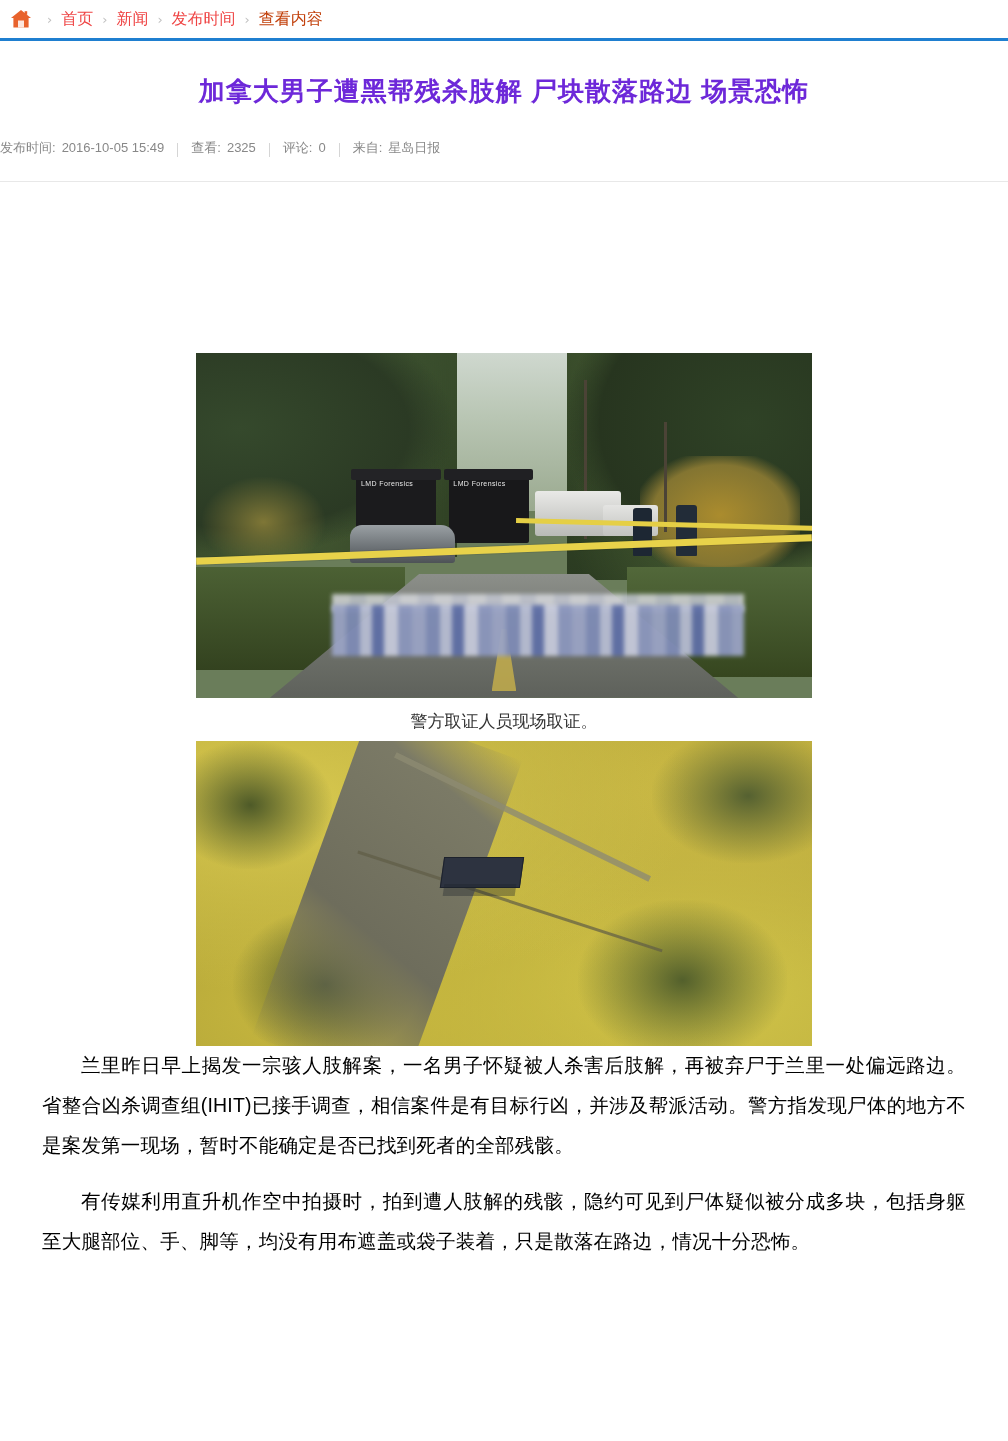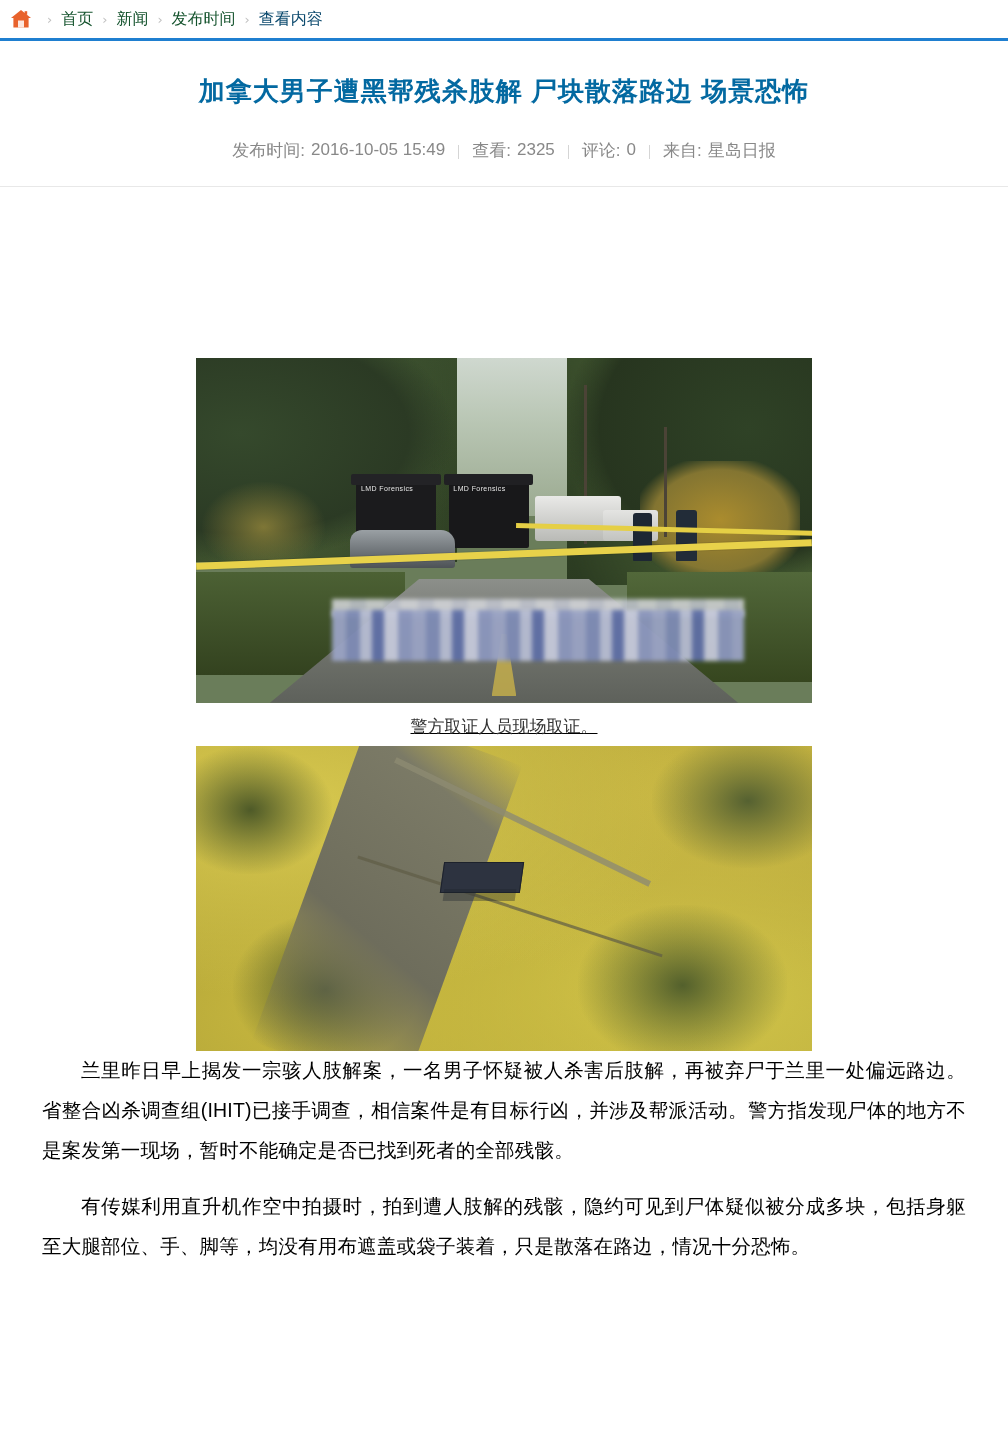--- a/index.html
+++ b/index.html
@@ -36,46 +36,45 @@
   }
   .home-icon svg { display:block; }
   .crumb-sep {
     color: #c0c0c0;
     font-size: 13px;
     margin: 0 9px;
     font-family: "DejaVu Sans", sans-serif;
   }
   .crumb {
     font-size: 16px;
-    color: #14532d;
+    color: #ef4444;
     text-decoration: none;
     white-space: nowrap;
   }
-  .crumb.current { color: #0c4a6e; }
+  .crumb.current { color: #c2410c; }
 
   
   .article-header {
     padding-top: 34px;
     text-align: center;
     border-bottom: 1px solid #e8e8e8;
     padding-bottom: 24px;
   }
   .article-title {
     font-size: 26px;
     font-weight: bold;
-    color: #0369a1;
+    color: #6d28d9;
     letter-spacing: 1px;
     margin: 0 0 26px 0;
     line-height: 1.3;
   }
   .article-meta {
-    font-size: 17px;
+    font-size: 13px;
     color: #888888;
     display: flex;
-    justify-content: center;
     align-items: center;
     gap: 0px;
     margin-top: 30px;
   }
   .meta-item { white-space: nowrap; }
   .meta-divider {
     display: inline-block;
     width: 1px;
     height: 14px;
     background: #d5d5d5;
@@ -84,21 +83,20 @@
     top: 2px;
   }
 
   
   .article-body {
     padding: 0 0 30px 0;
   }
   .figure {
     text-align: center;
     margin: 0;
-    text-decoration: underline;
   }
   .figure-caption {
     font-size: 17px;
     color: #333;
     text-align: center;
     margin: 10px 0 6px 0;
     line-height: 1.6;
   }
   .figure-caption.wide {
     margin-top: 22px;

